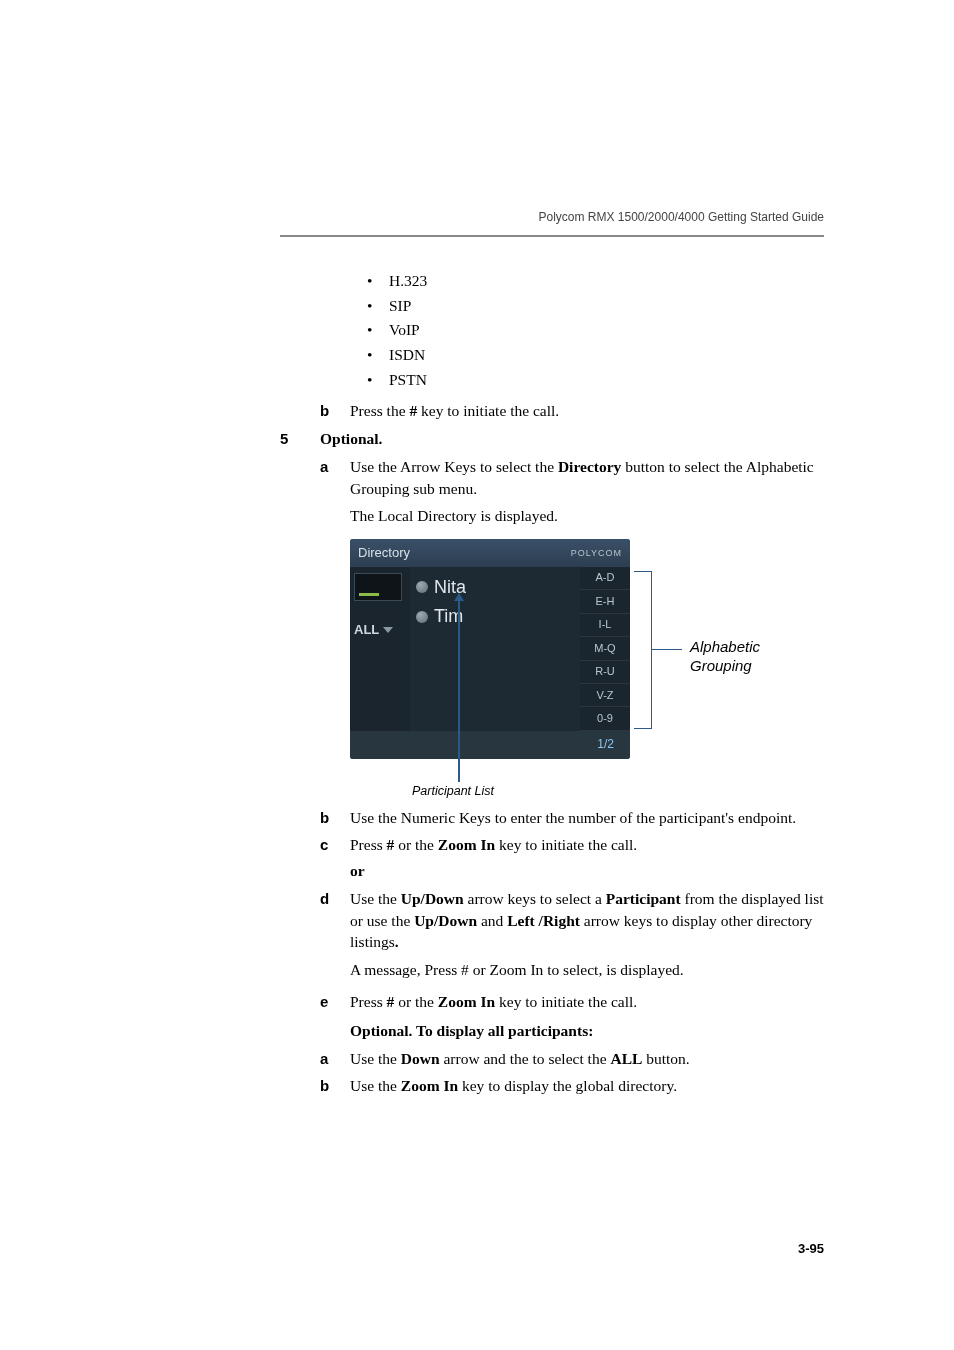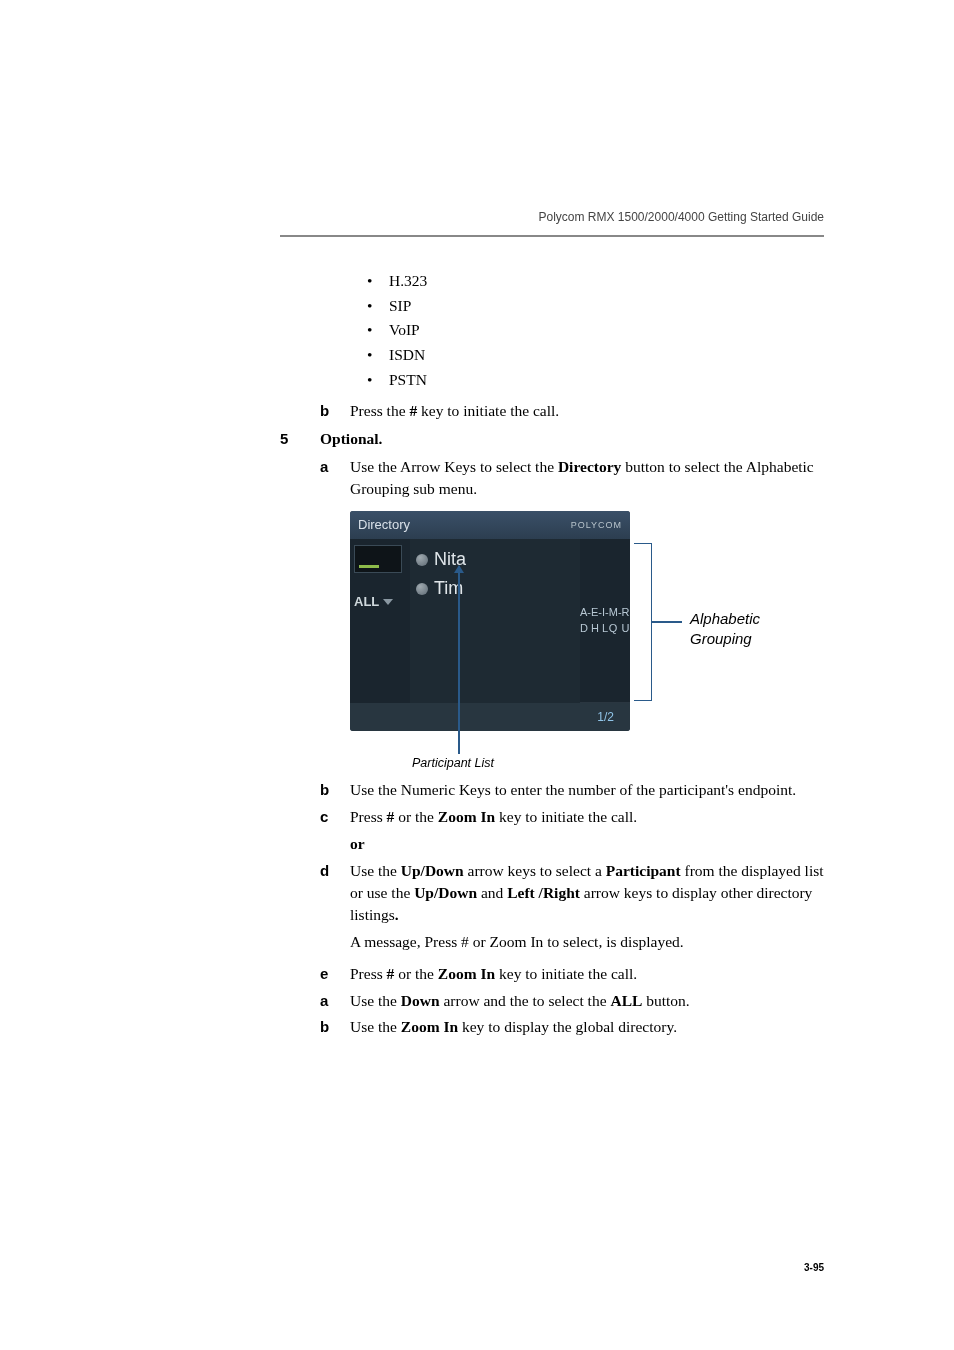--- a/index.html
+++ b/index.html
@@ -172,21 +172,21 @@
   }
   .person-dot {
     width: 12px; height: 12px;
     border-radius: 6px;
     background: radial-gradient(circle at 35% 30%, #a0aab0, #5e6a74);
   }
   .dir-right {
     width: 50px;
     background: #1a252e;
     display: flex;
-    flex-direction: row;
+    flex-direction: column;
   }
   .group-cell {
     flex: 1;
     color: #b8c8d4;
     font-family: Arial, sans-serif;
     font-size: 11px;
     display: flex;
     align-items: center;
     justify-content: center;
     border-bottom: 1px solid #2a3640;
@@ -260,25 +260,25 @@
     margin-bottom: 6px;
   }
   .opt-heading {
     margin-left: 70px;
     font-weight: bold;
     margin-top: 8px;
     margin-bottom: 6px;
   }
   .page-num {
     position: absolute;
-    bottom: 77px;
+    bottom: 94px;
     right: 130px;
     font-family: Arial, Helvetica, sans-serif;
     font-weight: bold;
-    font-size: 10px;
+    font-size: 13px;
   }
 </style>
 </head>
 <body>
 
 <div class="header-text">Polycom RMX 1500/2000/4000 Getting Started Guide</div>
 <div class="header-rule"></div>
 
 <div class="content">
 
@@ -315,20 +315,23 @@
     <span class="bold">Optional.</span>
   </div>
 
   <div class="sub-item">
     <span class="sub-letter">a</span>
     <span class="sub-text">
       <span>Use the </span><span class="italic">Arrow Keys</span><span> to select the </span><span class="bold">Directory</span><span> button to select the </span><span class="italic">Alphabetic Grouping</span><span> sub menu.</span>
     </span>
   </div>
 
+  <div class="indent-text">
+    <span>The </span><span class="italic">Local Directory</span><span> is displayed.</span>
+  </div>
 
   <div class="screenshot-wrap">
     <div class="dir-window">
       <div class="dir-titlebar">
         <span>Directory</span>
         <span class="polycom-logo">POLYCOM</span>
       </div>
       <div class="dir-body">
         <div class="dir-left">
           <div class="vid-thumb"></div>
@@ -391,20 +394,21 @@
 
   <div class="indent-text">
     <span>A message, </span><span class="italic">Press # or Zoom In to select,</span><span> is displayed.</span>
   </div>
 
   <div class="sub-item">
     <span class="sub-letter">e</span>
     <span class="sub-text"><span>Press </span><span class="bold">#</span><span> or  the </span><span class="bold">Zoom In</span><span> key to initiate the call.</span></span>
   </div>
 
+  <div class="opt-heading">Optional. To display all participants:</div>
 
   <div class="sub-item">
     <span class="sub-letter">a</span>
     <span class="sub-text"><span>Use the </span><span class="bold">Down</span><span> arrow and the to select the </span><span class="bold">ALL</span><span> button.</span></span>
   </div>
 
   <div class="sub-item">
     <span class="sub-letter">b</span>
     <span class="sub-text"><span>Use the </span><span class="bold">Zoom In</span><span> key to display the global directory.</span></span>
   </div>

